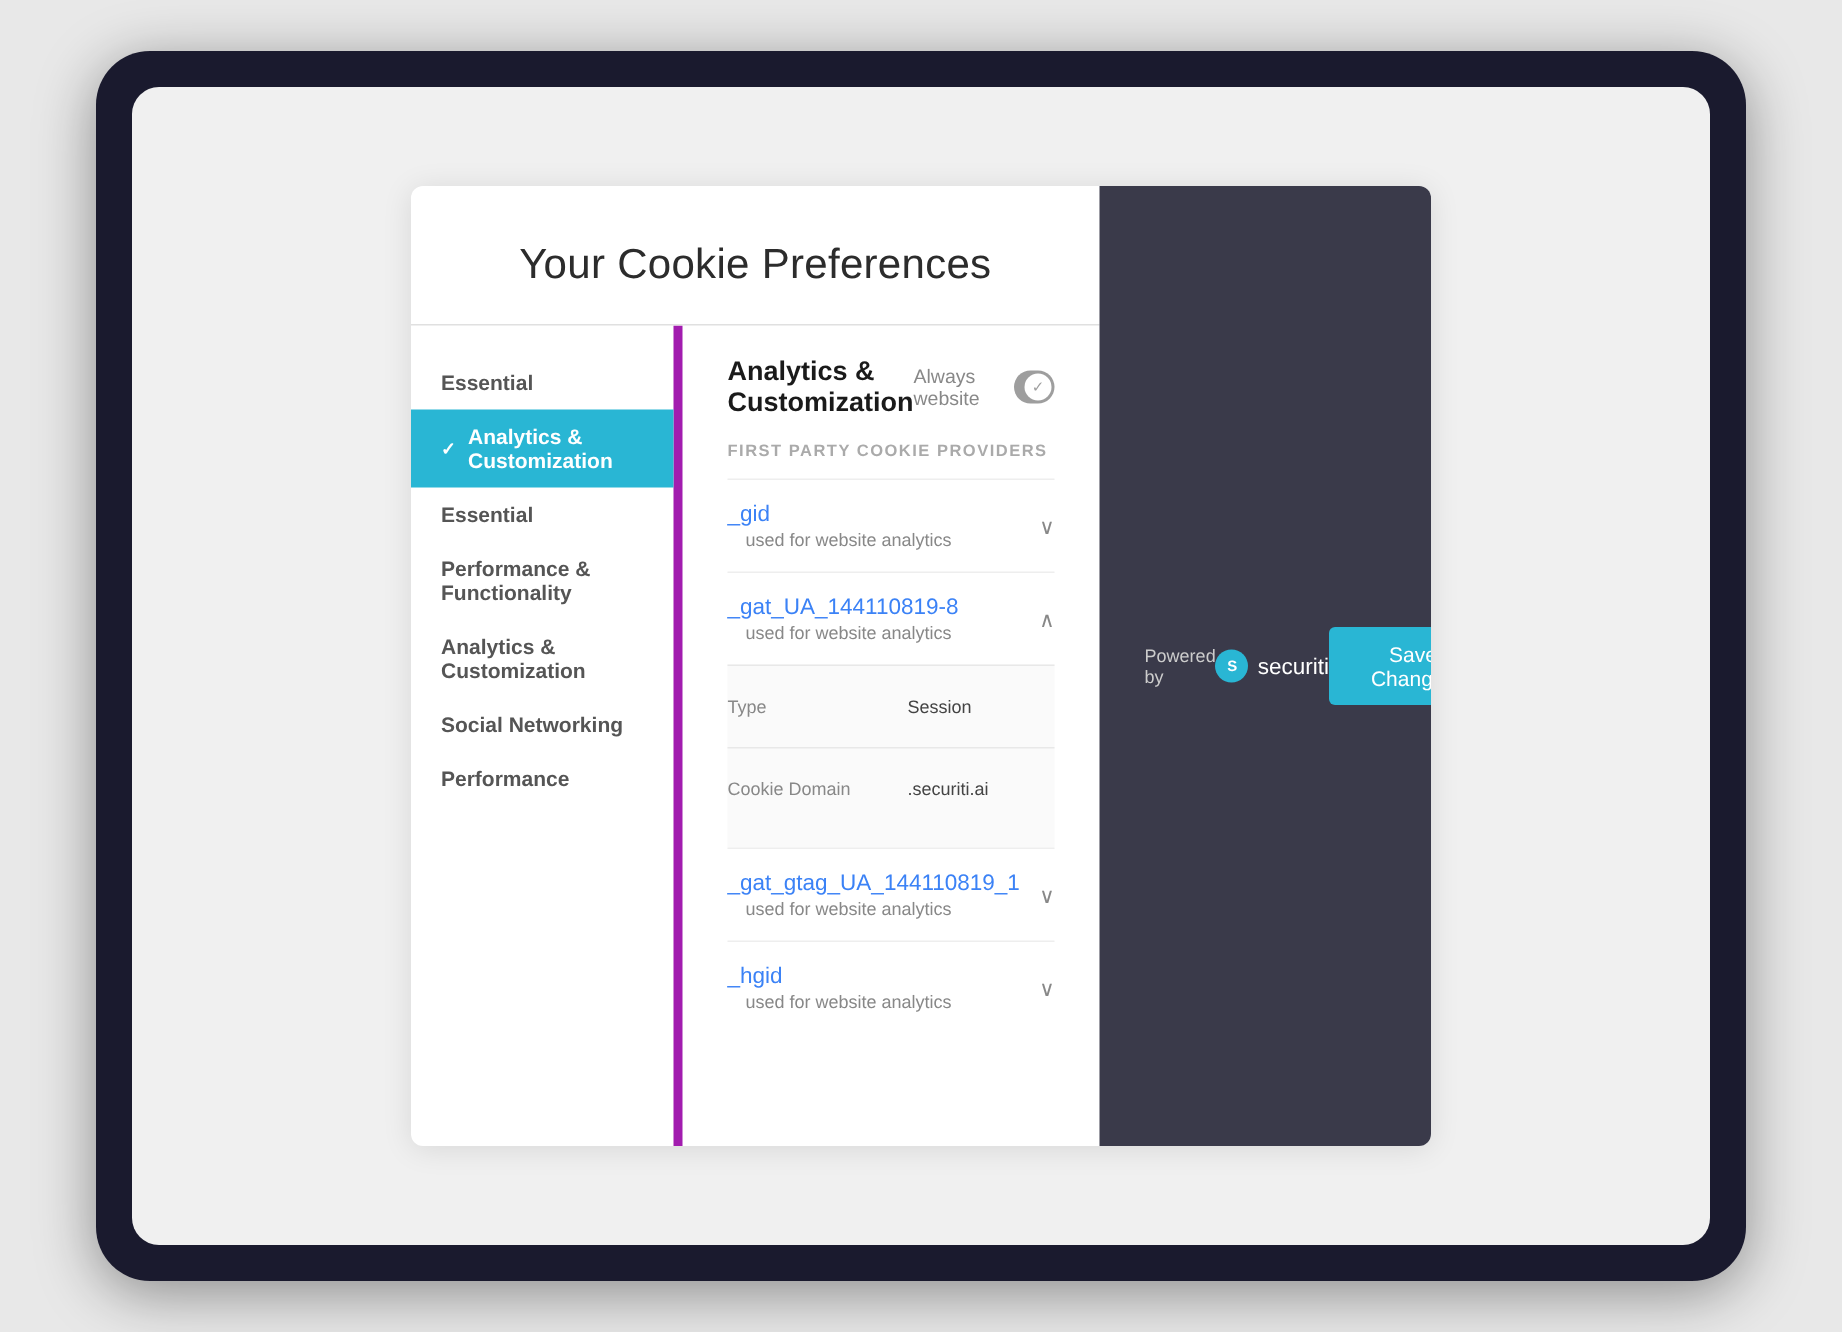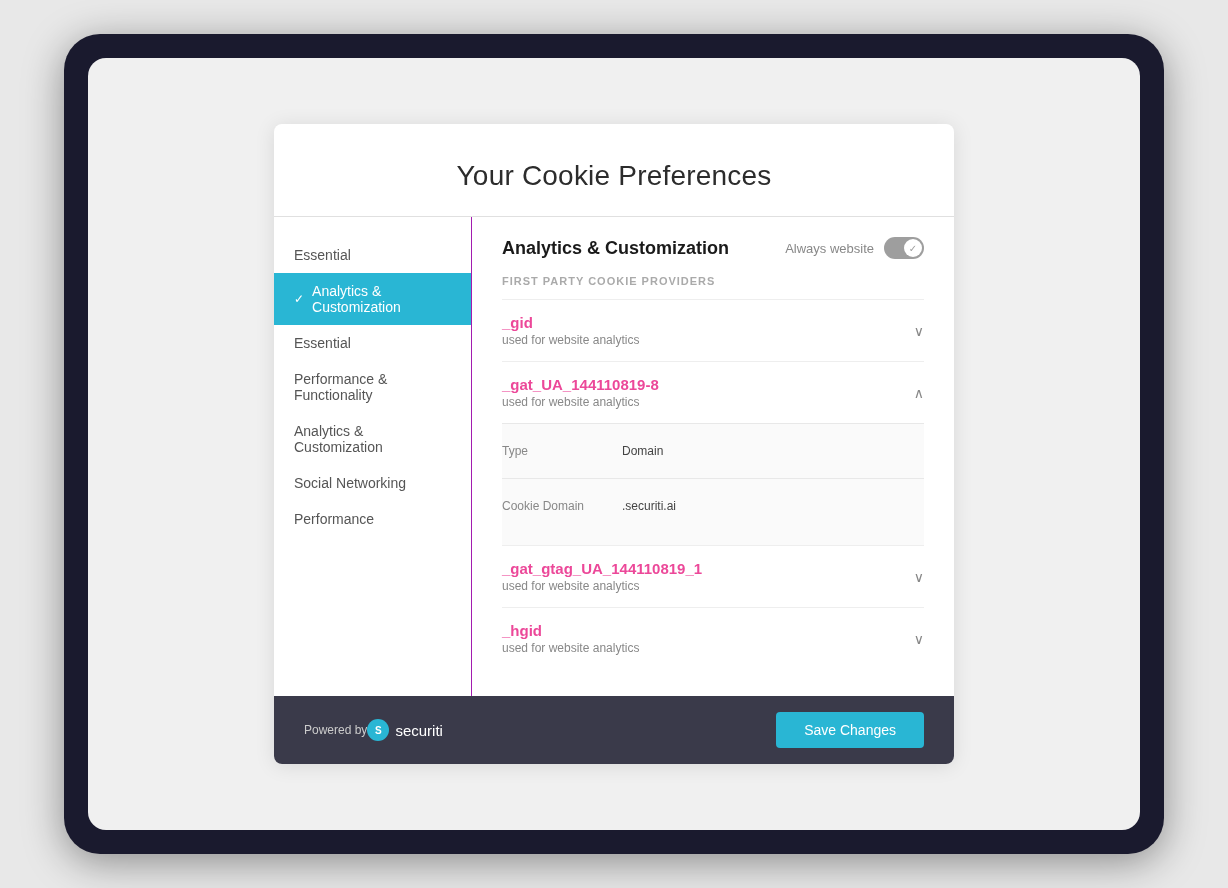--- a/index.html
+++ b/index.html
@@ -33,21 +33,21 @@
       align-items: center;
       overflow: hidden;
       position: relative;
     }
     .modal {
       background: #ffffff;
       border-radius: 8px;
       width: 680px;
       min-height: 640px;
       display: flex;
-      flex-direction: column;
+      flex-direction: row;
       box-shadow: 0 2px 20px rgba(0,0,0,0.1);
       overflow: hidden;
     }
     .modal-body {
       flex: 1;
       display: flex;
       flex-direction: column;
     }
     .modal-title-section {
       padding: 36px 40px 24px;
@@ -59,24 +59,25 @@
       font-weight: 500;
       color: #2c2c2c;
       letter-spacing: 0.2px;
     }
     .modal-content {
       display: flex;
       flex: 1;
       overflow: hidden;
     }
     .sidebar {
-      width: 198px;
+      width: 181px;
       flex-shrink: 0;
       padding: 20px 0;
-      border-right: 1px solid #a21caf;
+      border-right: 6px solid #a21caf;
+      font-weight: bold;
     }
     .sidebar-item {
       padding: 10px 20px;
       font-size: 14px;
       color: #555;
       cursor: pointer;
       display: flex;
       align-items: center;
       gap: 8px;
     }
@@ -147,27 +148,28 @@
     }
     .cookie-item-header {
       display: flex;
       justify-content: space-between;
       align-items: center;
       padding: 14px 0;
       cursor: pointer;
     }
     .cookie-name {
       font-size: 15px;
-      font-weight: 700;
-      color: #ec4899;
+      font-weight: 400;
+      color: #3b82f6;
     }
     .cookie-desc {
       font-size: 12px;
       color: #888;
       margin-top: 2px;
+      margin-left: 12px;
     }
     .chevron-icon {
       color: #888;
       font-size: 14px;
       flex-shrink: 0;
     }
     .cookie-details {
       background: #fafafa;
       padding: 0 0 12px 0;
     }
@@ -297,21 +299,21 @@
                   <div class="cookie-item-header">
                     <div>
                       <div class="cookie-name">_gat_UA_144110819-8</div>
                       <div class="cookie-desc">used for website analytics</div>
                     </div>
                     <span class="chevron-icon">∧</span>
                   </div>
                   <div class="cookie-details">
                     <div class="detail-row">
                       <span class="detail-key">Type</span>
-                      <span class="detail-value">Domain</span>
+                      <span class="detail-value">Session</span>
                     </div>
                     <div class="detail-row">
                       <span class="detail-key">Cookie Domain</span>
                       <span class="detail-value">.securiti.ai</span>
                     </div>
                   </div>
                 </div>
                 <div class="cookie-item">
                   <div class="cookie-item-header">
                     <div>

